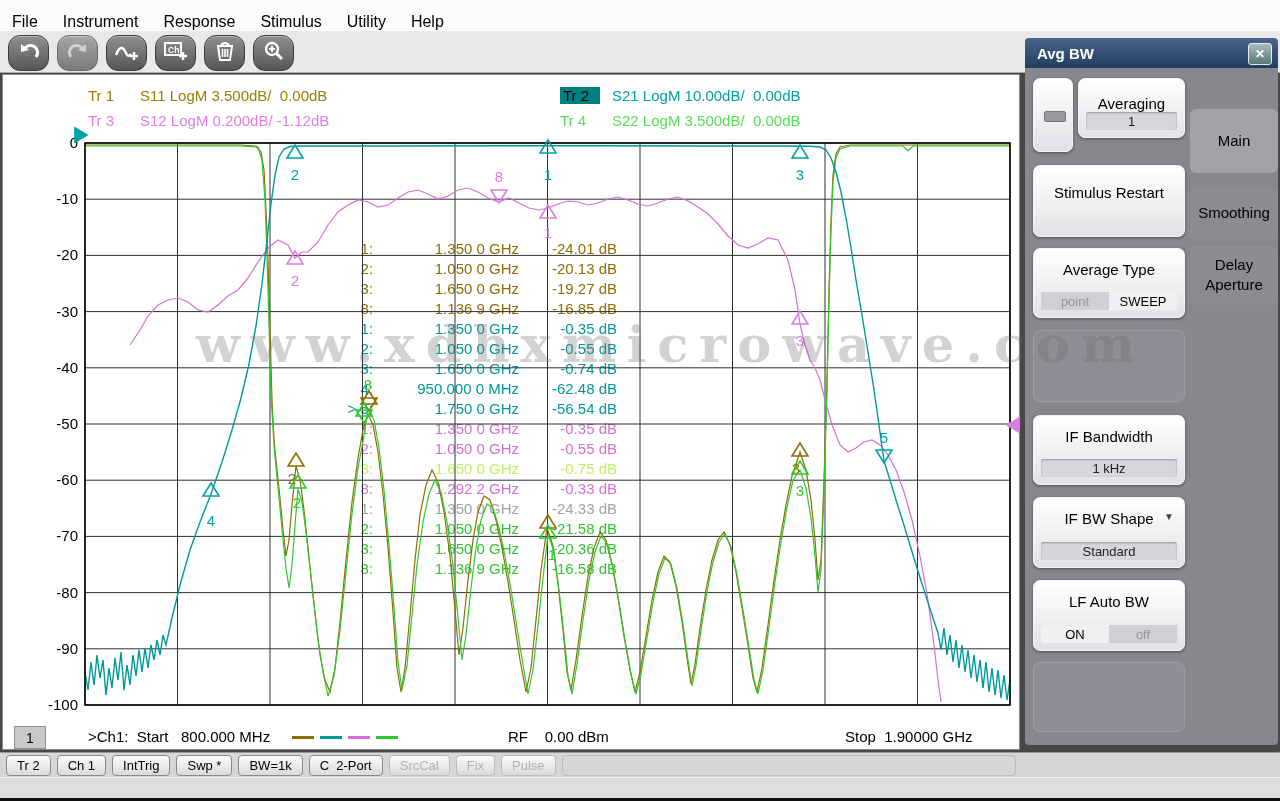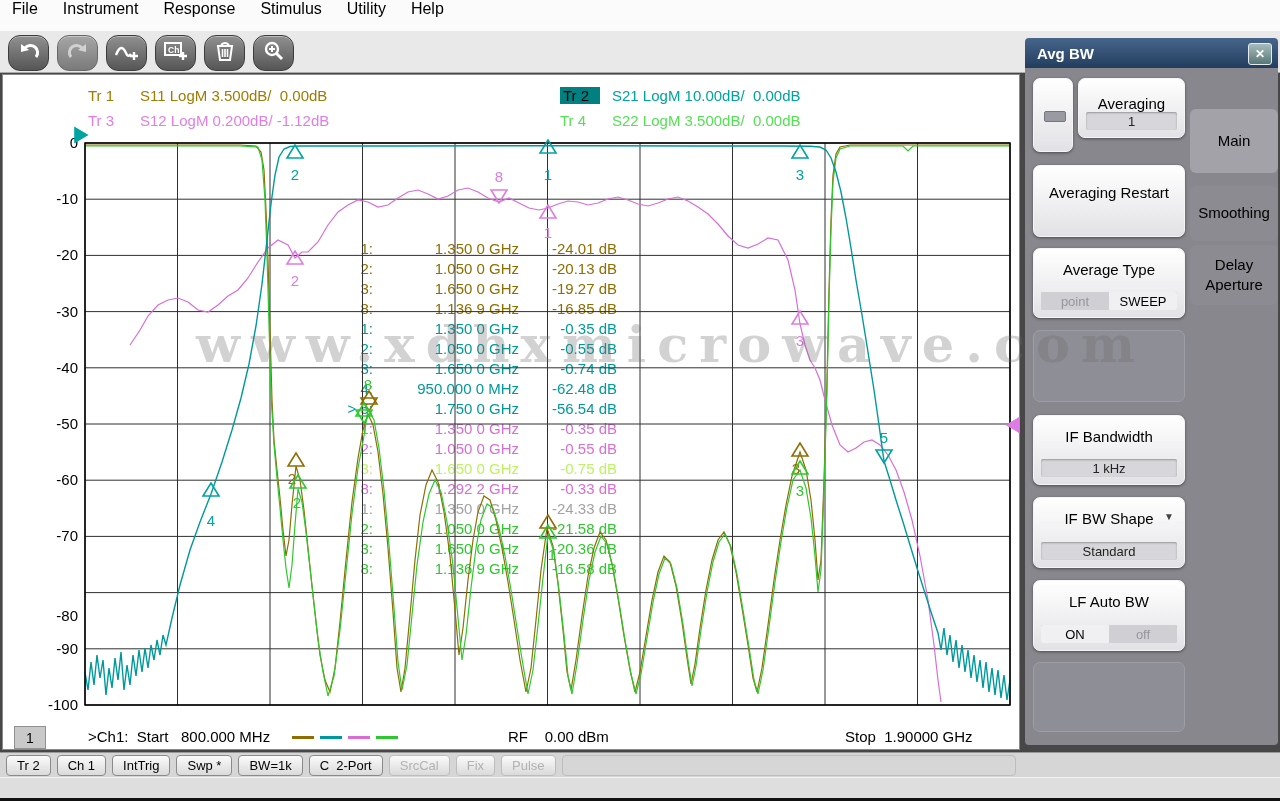--- a/index.html
+++ b/index.html
@@ -1,21 +1,21 @@
 <!DOCTYPE html>
 <html><head>
 <meta charset="utf-8">
 <style>
   html,body{margin:0;padding:0}
   body{width:1280px;height:801px;position:relative;background:#474747;
        font-family:"Liberation Sans",sans-serif;overflow:hidden}
 
   
   .menubar{position:absolute;left:0;top:0;width:1280px;height:31px;background:#fbfbfb;
-           display:flex;align-items:flex-start;padding-left:12px;box-sizing:border-box}
+           display:flex;align-items:flex-end;padding-left:12px;box-sizing:border-box}
   .menu-item{font-size:16px;color:#000;padding:0 11px 0 0;margin-right:14px;cursor:default}
   .toolbar{position:absolute;left:0;top:31px;width:1280px;height:42px;background:#e9e9e9;
            border-bottom:1px solid #aaa;box-sizing:border-box}
   .tool-btn{position:absolute;top:4px;width:39px;height:34px;border-radius:12px;
             background:linear-gradient(#909090,#565656);border:1px solid #3c3c3c;
             box-shadow:inset 0 1px 0 rgba(255,255,255,.4);display:flex;align-items:center;justify-content:center}
   .tool-btn.disabled{opacity:.75}
 
   
   .chart-panel{position:absolute;left:2px;top:74px;width:1018px;height:676px;background:#fff;
@@ -146,21 +146,21 @@
 
 <div id="yticks">
     <div class="ytick" style="left: 8px; top: 134px;">0</div>
     <div class="ytick" style="left: 8px; top: 190.2px;">-10</div>
     <div class="ytick" style="left: 8px; top: 246.4px;">-20</div>
     <div class="ytick" style="left: 8px; top: 302.6px;">-30</div>
     <div class="ytick" style="left: 8px; top: 358.8px;">-40</div>
     <div class="ytick" style="left: 8px; top: 415px;">-50</div>
     <div class="ytick" style="left: 8px; top: 471.2px;">-60</div>
     <div class="ytick" style="left: 8px; top: 527.4px;">-70</div>
-    <div class="ytick" style="left: 8px; top: 583.6px; margin-top: 23px;">-80</div>
+    <div class="ytick" style="left: 8px; top: 583.6px;">-80</div>
     <div class="ytick" style="left: 8px; top: 639.8px;">-90</div>
     <div class="ytick" style="left: 8px; top: 696px;">-100</div>
   </div>
 
 <div id="marker-table">
     <div class="mk-row" style="left: 335px; top: 240px; color: rgb(143, 109, 0);"><span class="mk-num">1:</span><span class="mk-frq">1.350 0 GHz</span><span class="mk-val">-24.01 dB</span></div>
     <div class="mk-row" style="left: 335px; top: 260px; color: rgb(143, 109, 0);"><span class="mk-num">2:</span><span class="mk-frq">1.050 0 GHz</span><span class="mk-val">-20.13 dB</span></div>
     <div class="mk-row" style="left: 335px; top: 280px; color: rgb(143, 109, 0);"><span class="mk-num">3:</span><span class="mk-frq">1.650 0 GHz</span><span class="mk-val">-19.27 dB</span></div>
     <div class="mk-row" style="left: 335px; top: 300px; color: rgb(143, 109, 0);"><span class="mk-num">8:</span><span class="mk-frq">1.136 9 GHz</span><span class="mk-val">-16.85 dB</span></div>
     <div class="mk-row" style="left: 335px; top: 320px; color: rgb(0, 153, 155);"><span class="mk-num">1:</span><span class="mk-frq">1.350 0 GHz</span><span class="mk-val">-0.35 dB</span></div>
@@ -275,21 +275,21 @@
 <div class="pbtn" style="top:78px;height:74px;width:40px;left:1033px">
   <div style="position:absolute;left:10px;top:32px;width:20px;height:9px;background:#9a9aa2;border:1px solid #76767e;border-radius:2px"></div>
 </div>
 
 <div class="pbtn" style="left:1078px;top:78px;width:107px;height:60px">
   <div class="cap" style="top:16px">Averaging</div>
   <div class="pval">1</div>
 </div>
 
 <div class="pbtn" style="top:165px;height:72px">
-  <div class="cap" style="top:17px;line-height:19px;white-space:pre-line">Averaging Restart</div>
+  <div class="cap" style="top:17px;line-height:19px;white-space:pre-line">Stimulus Restart</div>
 </div>
 
 <div class="pbtn" style="top:248px;height:70px">
   <div class="cap" style="top:12px">Average Type</div>
   <div class="pseg">
     <div class="seg-off">point</div>
     <div class="seg-on">SWEEP</div>
   </div>
 </div>
 

